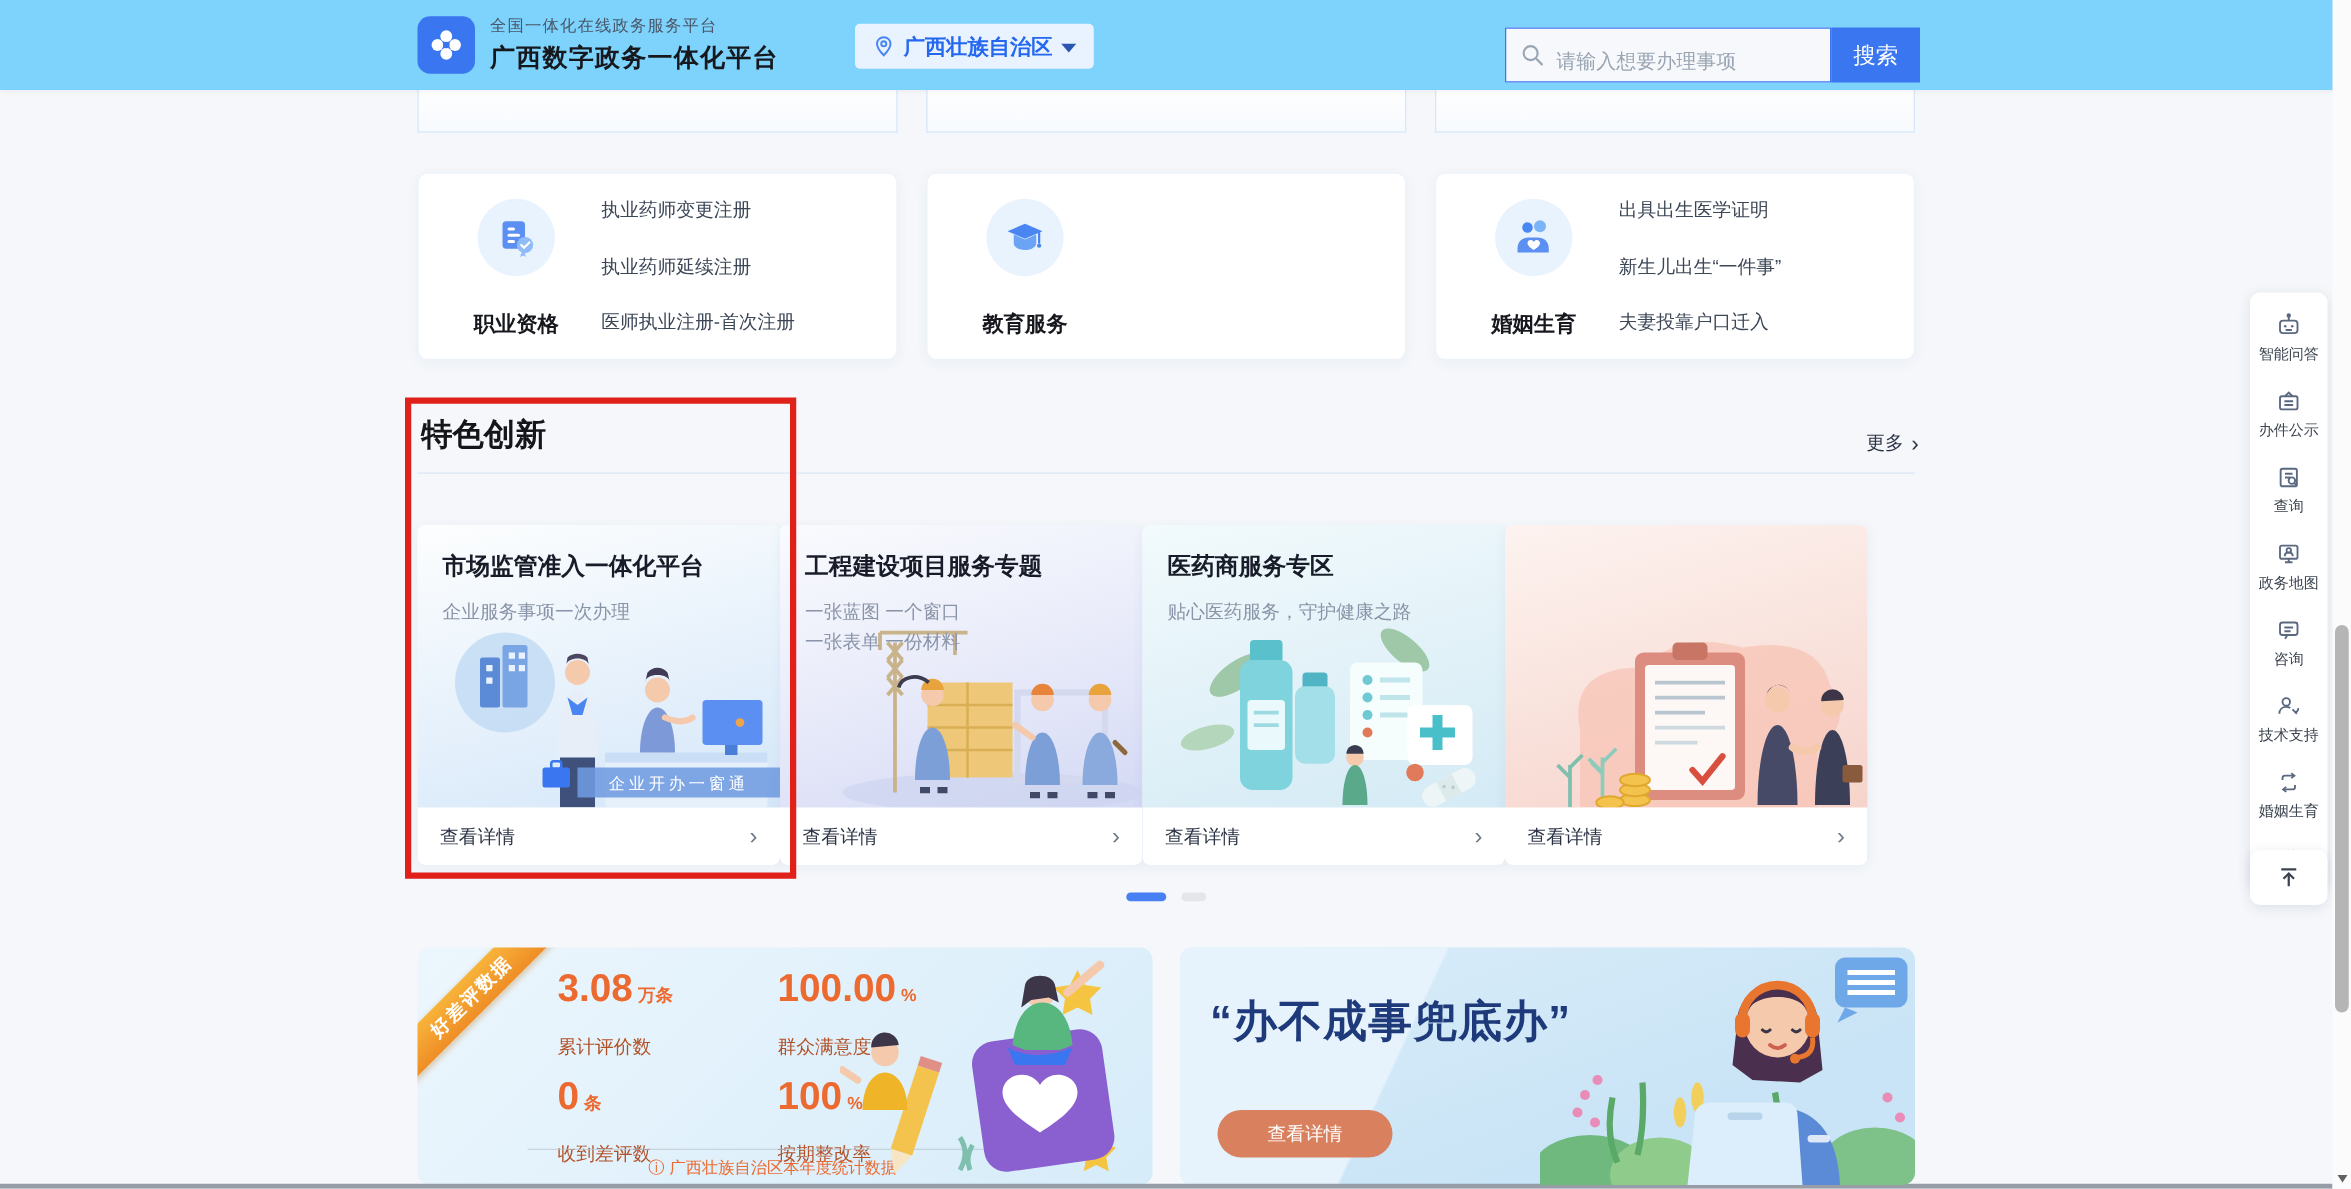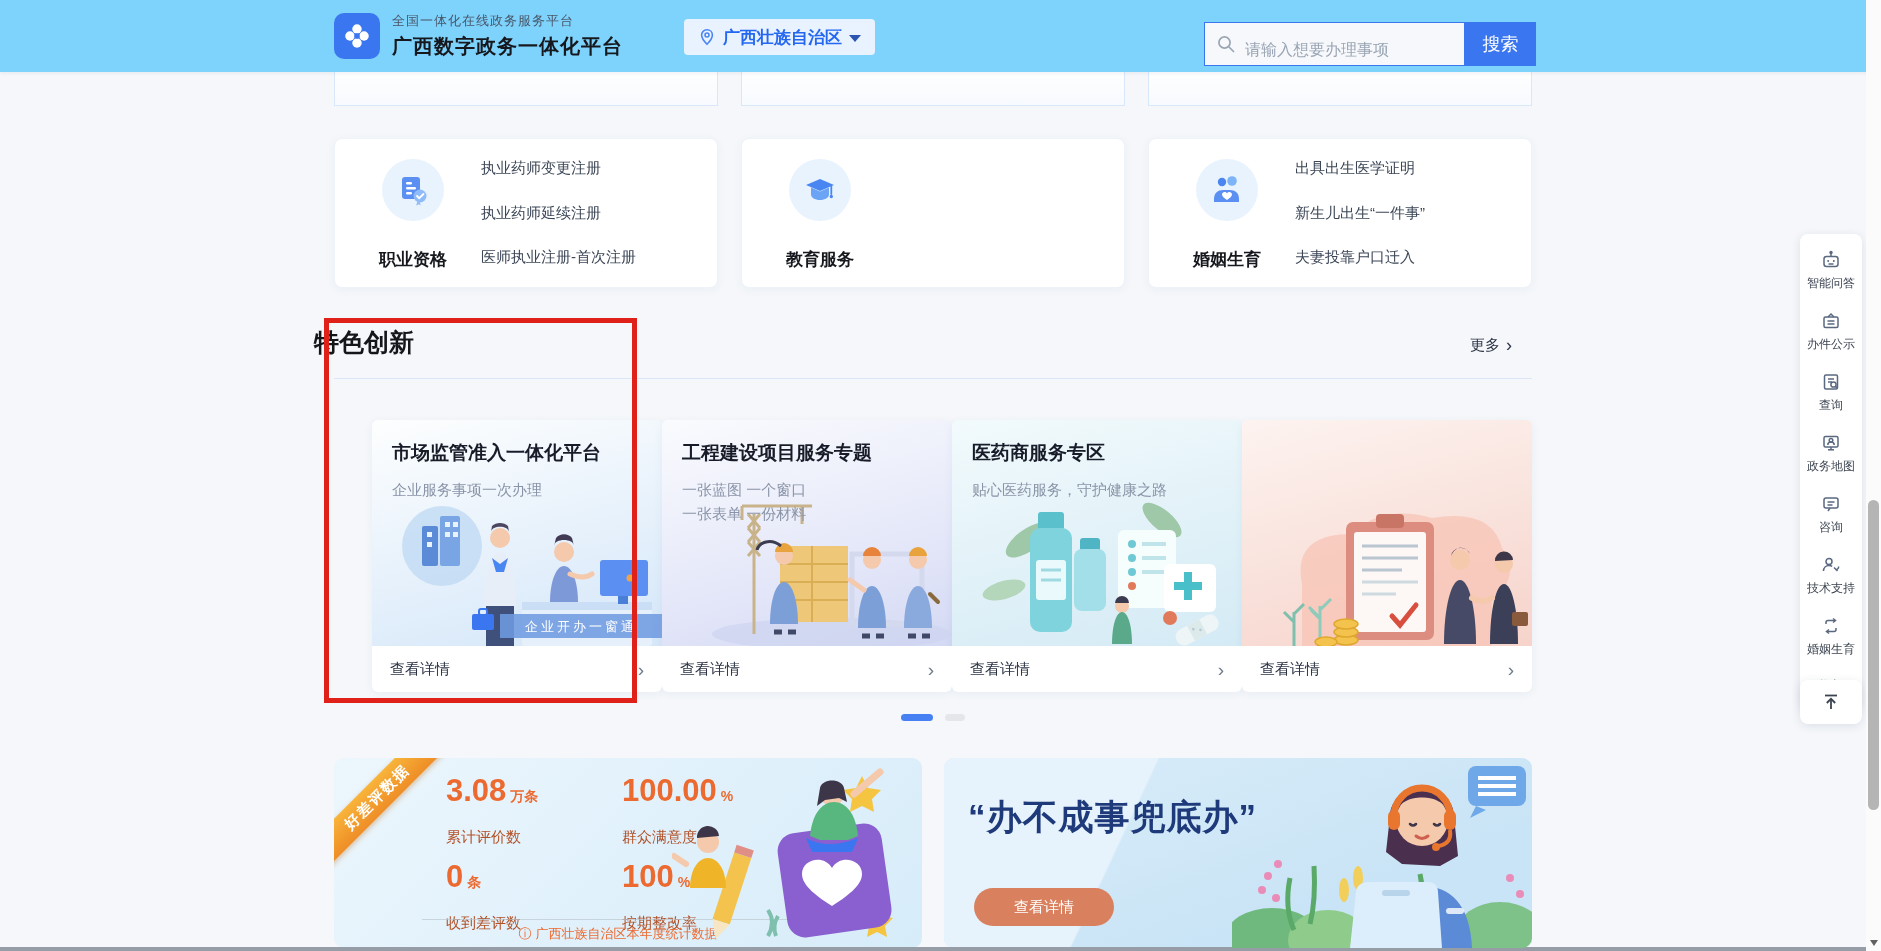--- a/index.html
+++ b/index.html
@@ -38,28 +38,28 @@
   .svc-card { width:384px; height:150px; background:#fff; border-radius:8px; border:1px solid #eef3f9;
               box-shadow:0 2px 10px rgba(40,80,140,.05); display:flex; padding:16px 18px 16px 16px; }
   .svc-left { width:124px; display:flex; flex-direction:column; align-items:center; justify-content:space-between; }
   .svc-icon-circle { width:62px; height:62px; border-radius:50%; background:#e9f3fe; display:flex;
                      align-items:center; justify-content:center; margin-top:4px; }
   .svc-title { font-size:17px; font-weight:bold; color:#16181d; }
   .svc-links { flex:1; display:flex; flex-direction:column; justify-content:space-between; padding:4px 0 4px 6px; }
   .svc-link { font-size:15px; color:#3c4656; cursor:pointer; white-space:nowrap; overflow:hidden; }
 
   
-  .feat-head { position:absolute; left:314px; top:326px; width:1198px; height:38px; display:flex;
-               justify-content:space-between; }
+  .feat-head { position:absolute; left:337px; top:326px; width:1198px; height:38px; display:flex;
+               justify-content:space-between; align-items:flex-end; }
   .feat-title { font-size:25px; font-weight:bold; color:#14161a; }
   .more-link { font-size:15px; color:#2b3344; display:flex; align-items:center; gap:6px; cursor:pointer; }
   .more-chevron { font-size:18px; color:#2b3344; line-height:1; }
   .feat-divider { position:absolute; left:334px; top:378px; width:1198px; height:1px; background:#dbe7f6; }
 
-  .feat-row { position:absolute; left:334px; top:420px; width:1198px; display:flex; justify-content:flex-end; }
+  .feat-row { position:absolute; left:334px; top:420px; width:1198px; display:flex; justify-content:flex-start; }
   .feat-card { position:relative; width:290px; height:272px; border-radius:6px; overflow:hidden;
                box-shadow:0 2px 10px rgba(40,80,140,.06); cursor:pointer; }
   .theme-blue     { background:linear-gradient(165deg,#fdfefe 0%,#e3effb 55%,#cfe3f8 100%); }
   .theme-lavender { background:linear-gradient(165deg,#fafbfe 0%,#e2e5f8 60%,#ccd3f2 100%); }
   .theme-cyan     { background:linear-gradient(165deg,#f2fafc 0%,#ddeff7 60%,#cfe8f4 100%); }
   .theme-pink     { background:linear-gradient(165deg,#fdf3f0 0%,#f8ddd6 60%,#f5cfc6 100%); }
   .feat-body { position:relative; z-index:2; padding:20px 20px 0 20px; }
   .feat-card-title { font-size:19px; font-weight:bold; color:#171c28; margin-bottom:12px; }
   .feat-sub { font-size:15px; color:#8a94a8; line-height:24px; }
   .feat-illu { position:absolute; left:0; bottom:46px; width:290px; height:152px; z-index:1; }

